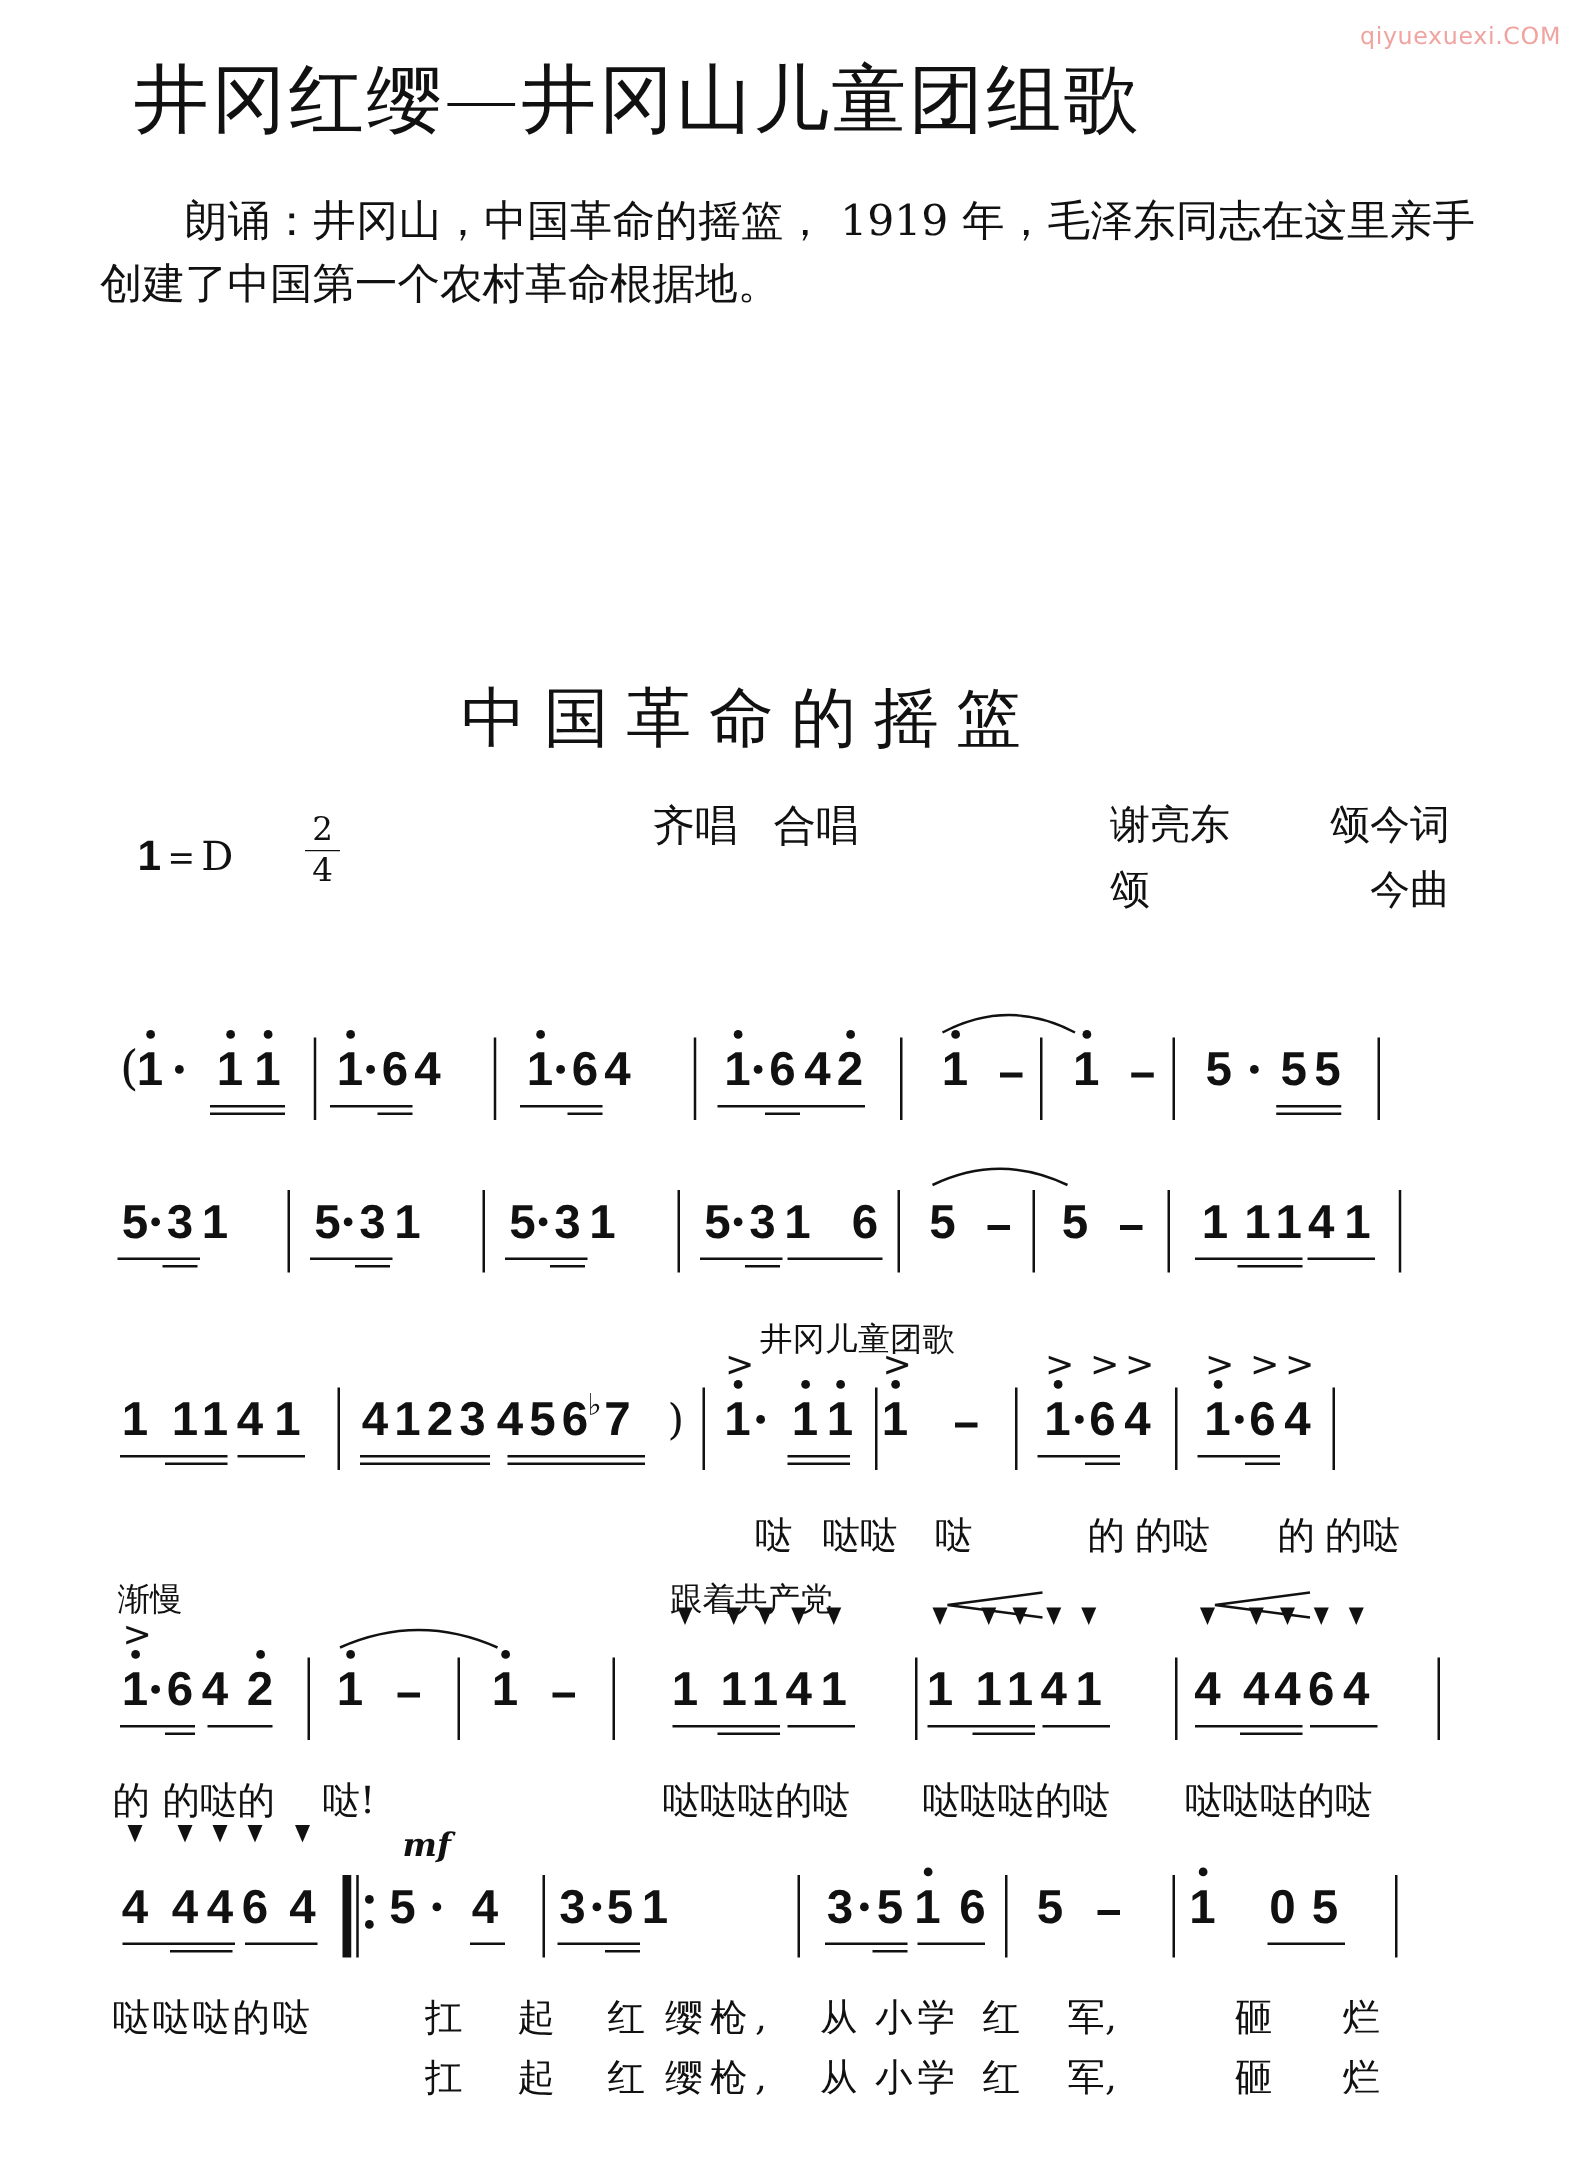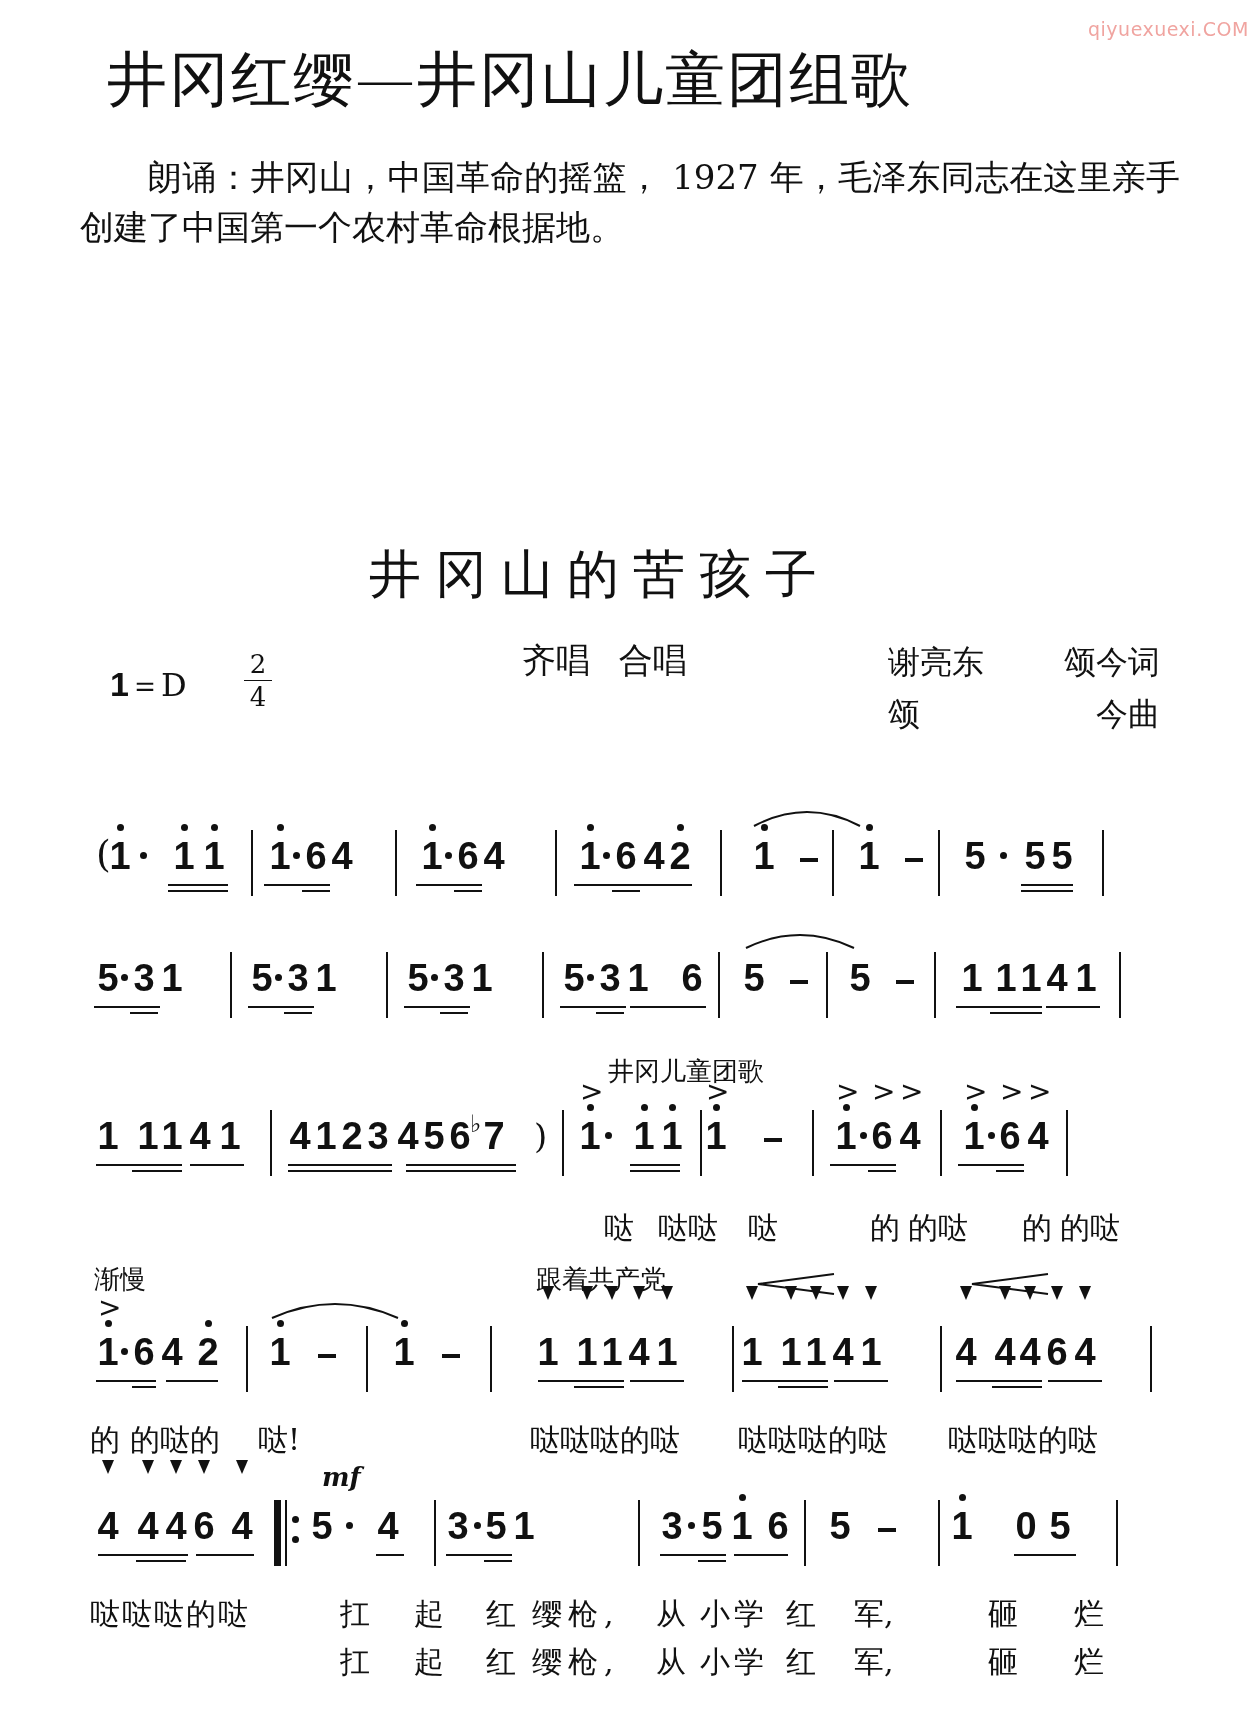--- a/index.html
+++ b/index.html
@@ -8,21 +8,21 @@
   .watermark { left:1088px; top:18px; font-family:"DejaVu Sans", sans-serif; font-size:19px; color:#f0a4a0; letter-spacing:0.5px; }
   .main-title { left:0; width:1020px; top:40px; text-align:center; font-size:60px; font-weight:300; letter-spacing:2px; font-family:"DejaVu Sans", sans-serif; }
   .recite { left:80px; width:1100px; top:152px; font-family:"DejaVu Serif", serif; font-size:34px; line-height:50px; }
   .recite p { margin:0 0 9px 0; text-indent:68px; text-align:justify; }
   .song-title { left:0; width:1200px; top:540px; text-align:center; font-size:52px; letter-spacing:14px; font-family:"DejaVu Sans", sans-serif; font-weight:300; }
   .key { left:110px; top:664px; font-size:32px; font-family:"DejaVu Serif", serif; }
   .key b { font-family:"Liberation Sans", sans-serif; font-size:34px; }
   .meter { left:244px; top:650px; width:28px; text-align:center; font-family:"DejaVu Serif", serif; font-size:26px; line-height:28px; }
   .meter .line { border-top:1.5px solid #111; margin:2px 0; }
   .perform { left:522px; top:638px; font-size:34px; font-family:"DejaVu Sans", sans-serif; font-weight:300; word-spacing:18px; }
-  .credits { left:888px; top:636px; font-family:Liberation Serif, serif; font-size:32px; line-height:52px; }
+  .credits { left:888px; top:636px; font-family:Liberation Mono, monospace; font-size:32px; line-height:52px; }
   .credits div { width:272px; display:flex; justify-content:space-between; }
 
   .row { position:absolute; left:0; width:1260px; height:90px; }
   .bar { position:absolute; width:2px; background:#111; height:66px; }
   .n { position:absolute; font-family:"Liberation Sans", sans-serif; font-weight:bold; font-size:38px; line-height:40px; width:24px; text-align:center; }
   .n .hi { position:absolute; left:9px; top:-12px; width:7px; height:7px; border-radius:50%; background:#111; }
   .n .acc { position:absolute; left:2px; top:-44px; font-family:"DejaVu Sans", sans-serif; font-weight:normal; font-size:28px; }
   .n .stac { position:absolute; left:6px; top:-46px; width:0; height:0; border-left:6px solid transparent; border-right:6px solid transparent; border-top:14px solid #111; }
   .dot { position:absolute; width:7px; height:7px; border-radius:50%; background:#111; }
   .dash { position:absolute; width:18px; height:4px; background:#111; }
@@ -31,24 +31,24 @@
   .mark { position:absolute; font-family:"DejaVu Sans", sans-serif; font-size:26px; font-weight:300; }
   svg.slur { position:absolute; overflow:visible; }
 </style>
 </head>
 <body>
 
 <div class="abs watermark">qiyuexuexi.COM</div>
 <div class="abs main-title">井冈红缨—井冈山儿童团组歌</div>
 
 <div class="abs recite">
-  <p>朗诵：井冈山，中国革命的摇篮， 1927 年，毛泽东同志在这里亲手创建了中国第一个农村革命根据地。</p>
-</div>
-
-<div class="abs song-title">井冈山的苦孩子</div>
+  <p>朗诵：井冈山，中国革命的摇篮， 1919 年，毛泽东同志在这里亲手创建了中国第一个农村革命根据地。</p>
+</div>
+
+<div class="abs song-title">中国革命的摇篮</div>
 
 <div class="abs key"><b>1</b><span>＝D</span></div>
 <div class="abs meter">
   <div>2</div>
   <div class="line"></div>
   <div>4</div>
 </div>
 <div class="abs perform">齐唱 合唱</div>
 <div class="abs credits">
   <div>

